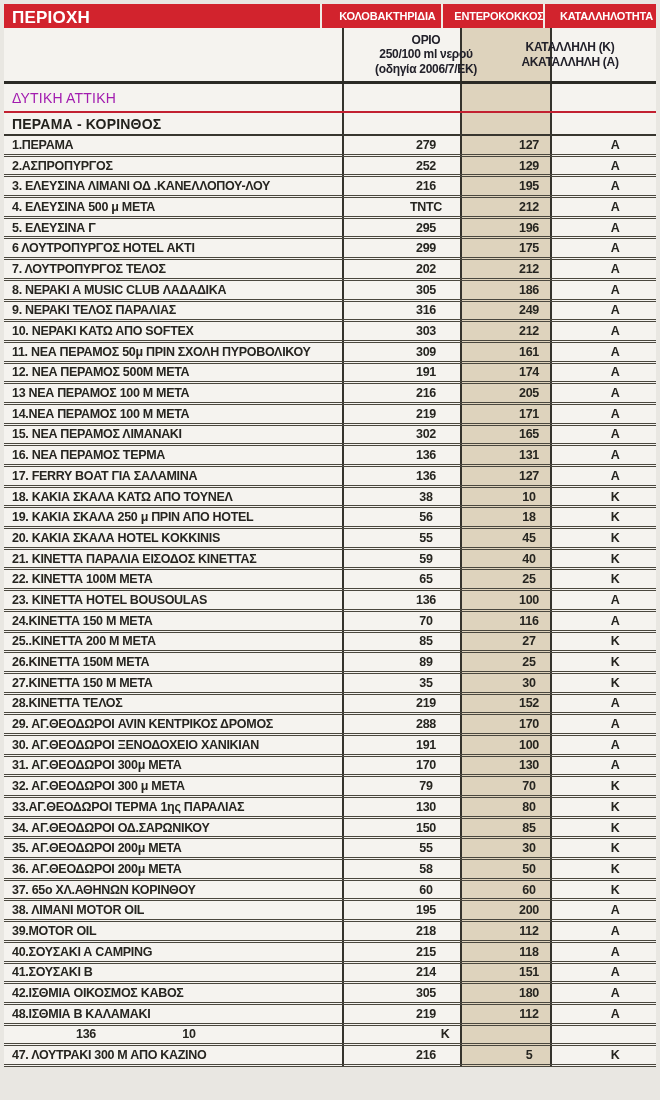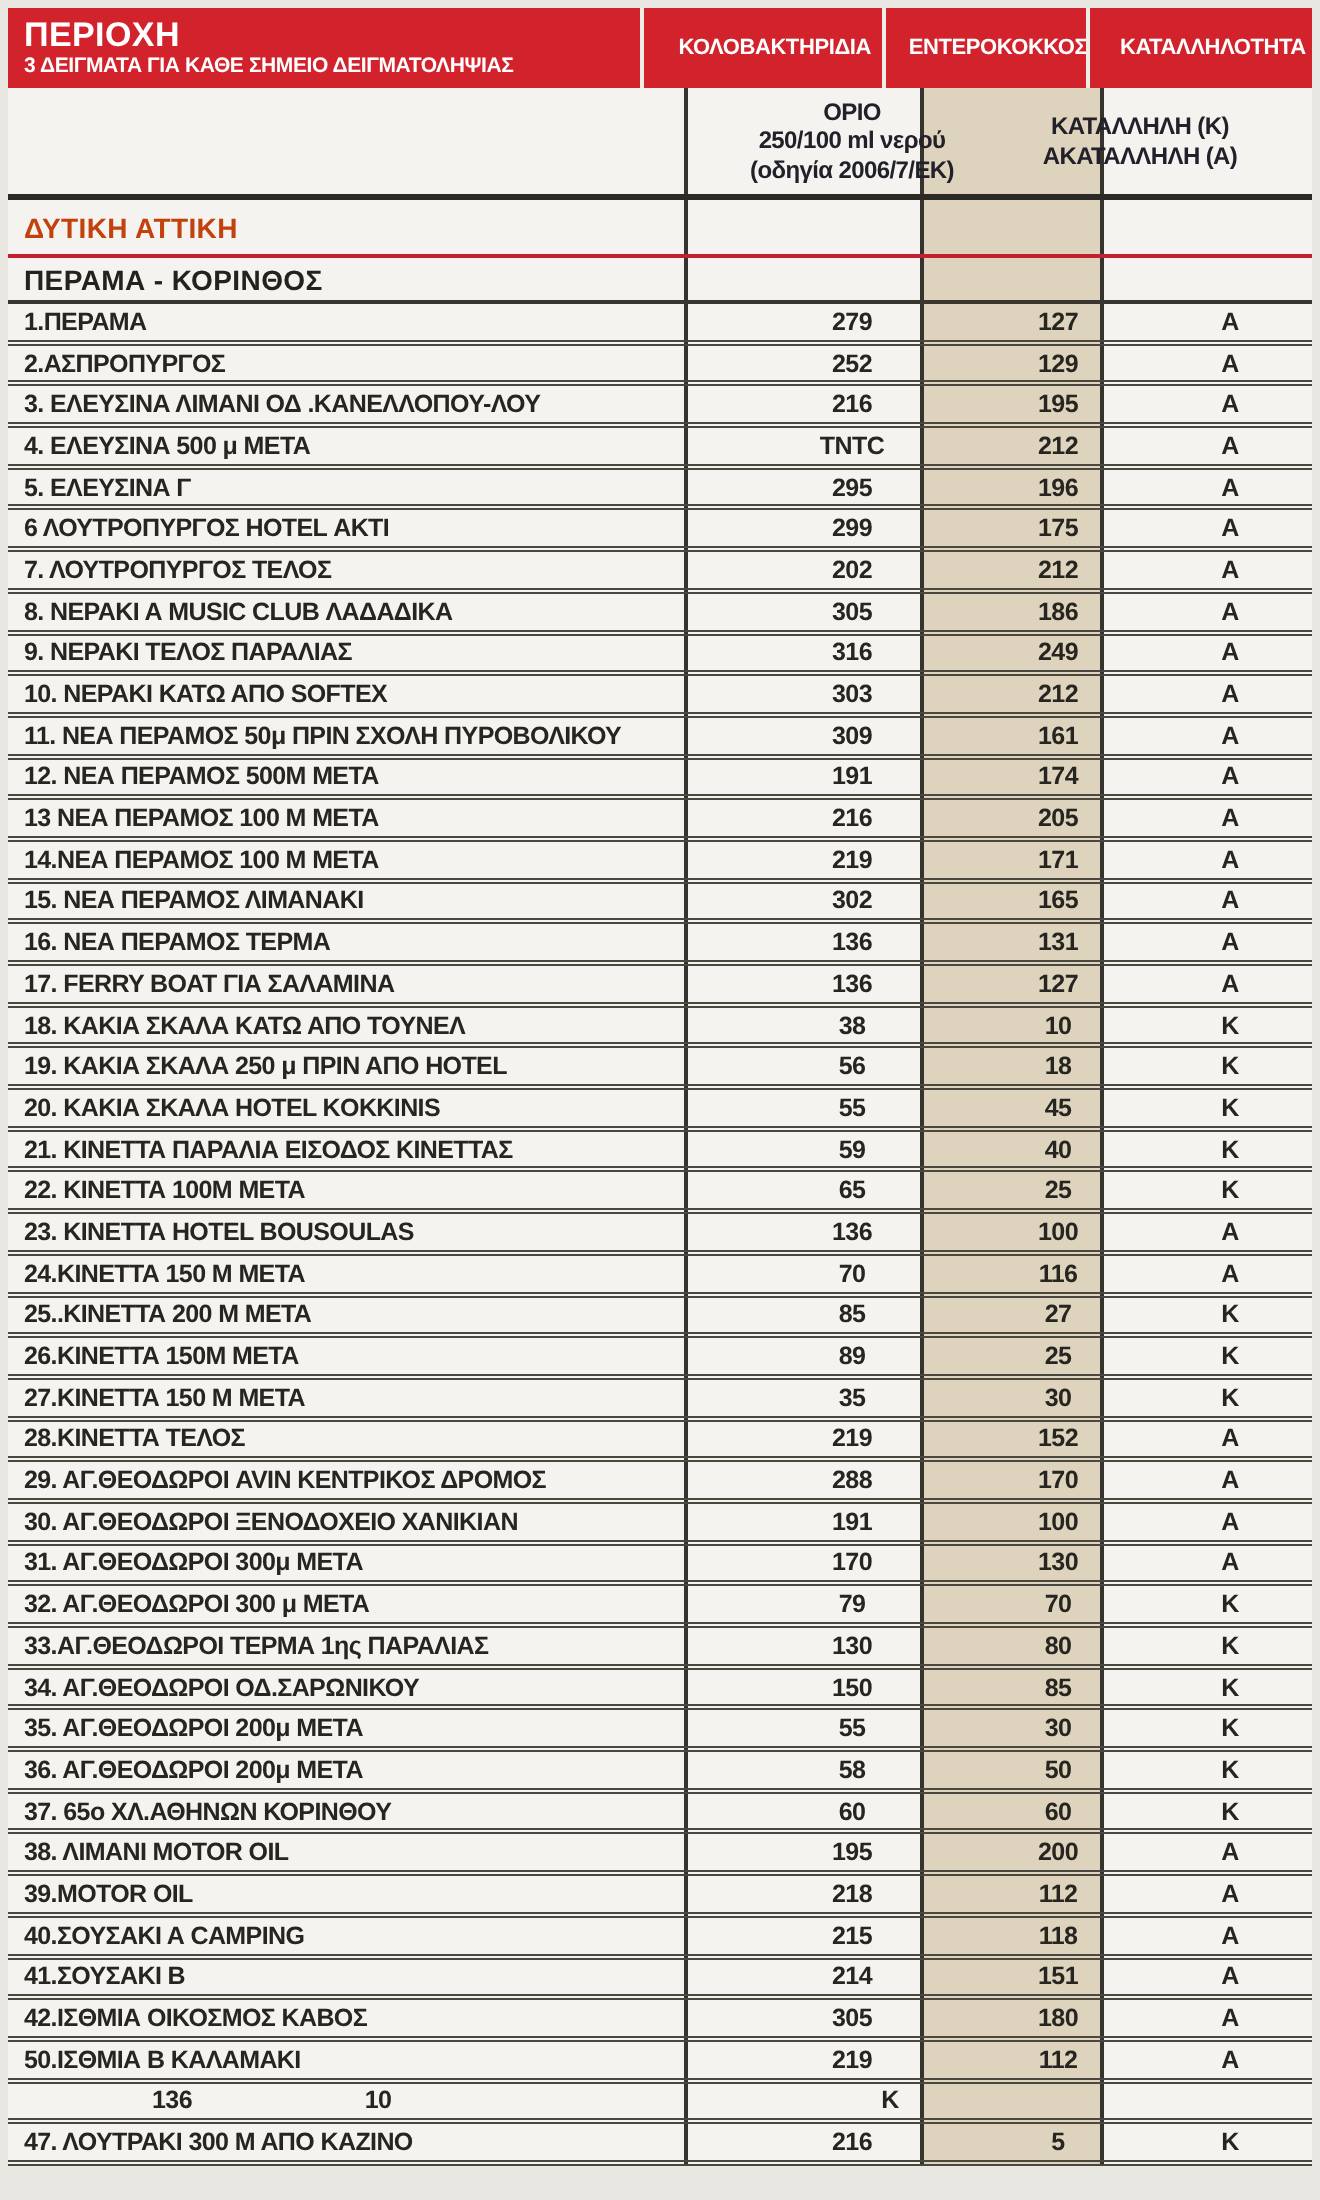--- a/index.html
+++ b/index.html
@@ -6,21 +6,21 @@
   body{
     width:660px;height:1100px;
     background:#e9e7e2;
     font-family:"Liberation Sans",sans-serif;
     -webkit-font-smoothing:antialiased;
     overflow:hidden;
   }
   .page{position:relative;width:652px;margin:4px auto 0 auto;}
 
   
-  .redband{display:flex;height:40px;}
+  .redband{display:flex;height:24px;}
   .redband .cell{background:#d2232d;color:#fff;font-weight:700;}
   .rb-gap{width:2px;background:#f0ece6;}
   .rb-title{width:337px;padding:4px 0 0 8px;box-sizing:border-box;}
   .rb-title .big{font-size:17px;letter-spacing:.2px;line-height:19px;}
   .rb-title .small{font-size:10.5px;letter-spacing:-.2px;line-height:13px;}
   .rb-col{display:flex;align-items:center;justify-content:center;
           font-size:11px;letter-spacing:-.2px;text-align:center;padding-left:12px;}
   .rb-c2{width:115px;}
   .rb-c3{width:88px;}
   .rb-c4{width:106px;}
@@ -38,21 +38,21 @@
   .c4{flex:1;display:flex;align-items:center;justify-content:center;}
 
   
   .subheader{height:56px;border-bottom:3px solid #2b2a25;color:#22212a;font-weight:700;}
   .subheader .c2,.subheader .c3,.subheader .c4{
     flex-direction:column;justify-content:center;text-align:center;
     font-size:12px;line-height:14.5px;letter-spacing:-.3px;}
 
   
   .section-region{height:29px;border-bottom:2px solid #c22031;}
-  .section-region .c1{color:#c2410c;font-weight:700;font-size:14px;letter-spacing:.2px;}
+  .section-region .c1{color:#a21caf;font-weight:400;font-size:14px;letter-spacing:.2px;}
   .section-area{height:23px;border-bottom:2px solid #38362f;}
   .section-area .c1{color:#23221d;font-weight:700;font-size:14px;letter-spacing:.2px;}
 
   
   .drow{height:20.7px;border-bottom:3px double #4a473e;
         font-weight:700;font-size:12.5px;color:#262520;letter-spacing:-.3px;}
   .drow .c2,.drow .c3,.drow .c4{font-size:12.5px;}
   .drow .c1{white-space:nowrap;overflow:hidden;}
 </style>
 </head>
@@ -395,21 +395,21 @@
   </div>
 
   <div class="row drow">
     <div class="c1">42.ΙΣΘΜΙΑ ΟΙΚΟΣΜΟΣ ΚΑΒΟΣ</div>
     <div class="c2">305</div>
     <div class="c3">180</div>
     <div class="c4">Α</div>
   </div>
 
   <div class="row drow">
-    <div class="c1">50.ΙΣΘΜΙΑ Β ΚΑΛΑΜΑΚΙ</div>
+    <div class="c1">48.ΙΣΘΜΙΑ Β ΚΑΛΑΜΑΚΙ</div>
     <div class="c2">219</div>
     <div class="c3">112</div>
     <div class="c4">Α</div>
   </div>
 
   <div class="row drow">
     <div class="c2">136</div>
     <div class="c3">10</div>
     <div class="c4">Κ</div>
   </div>

